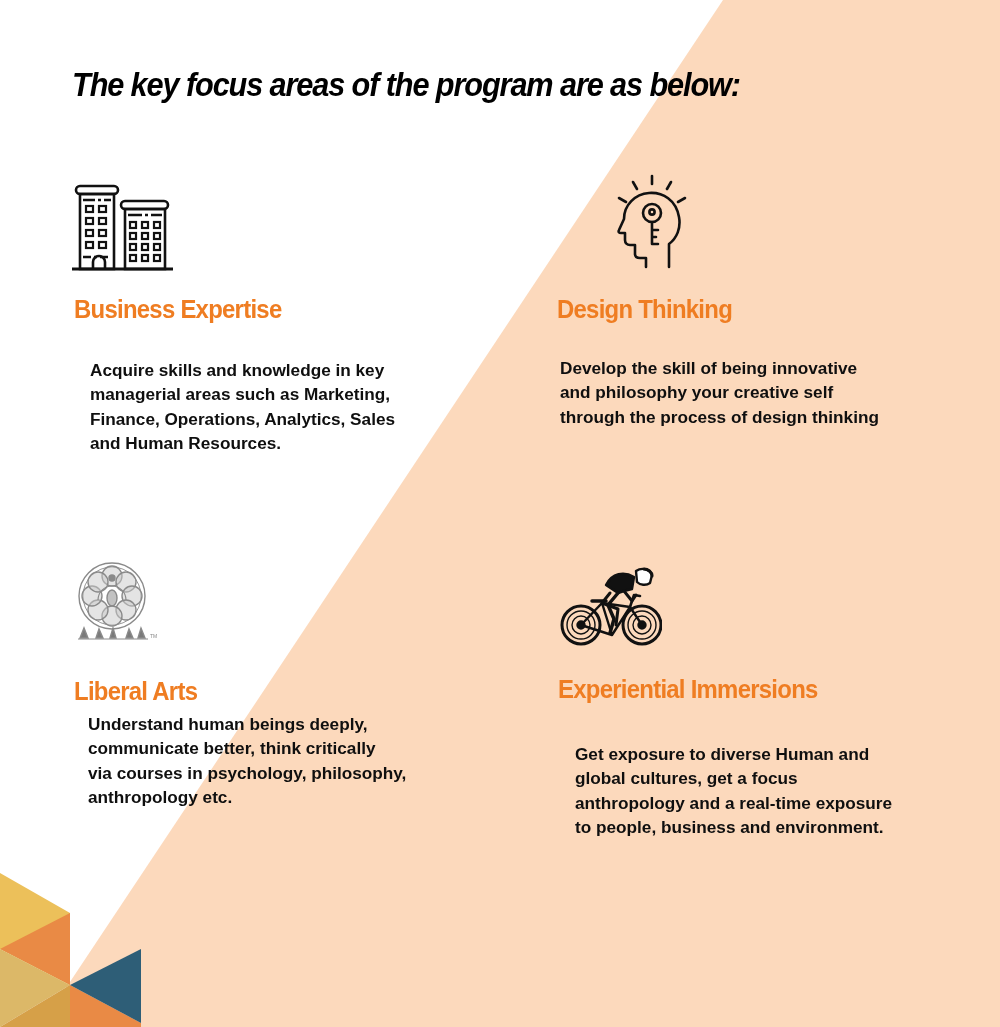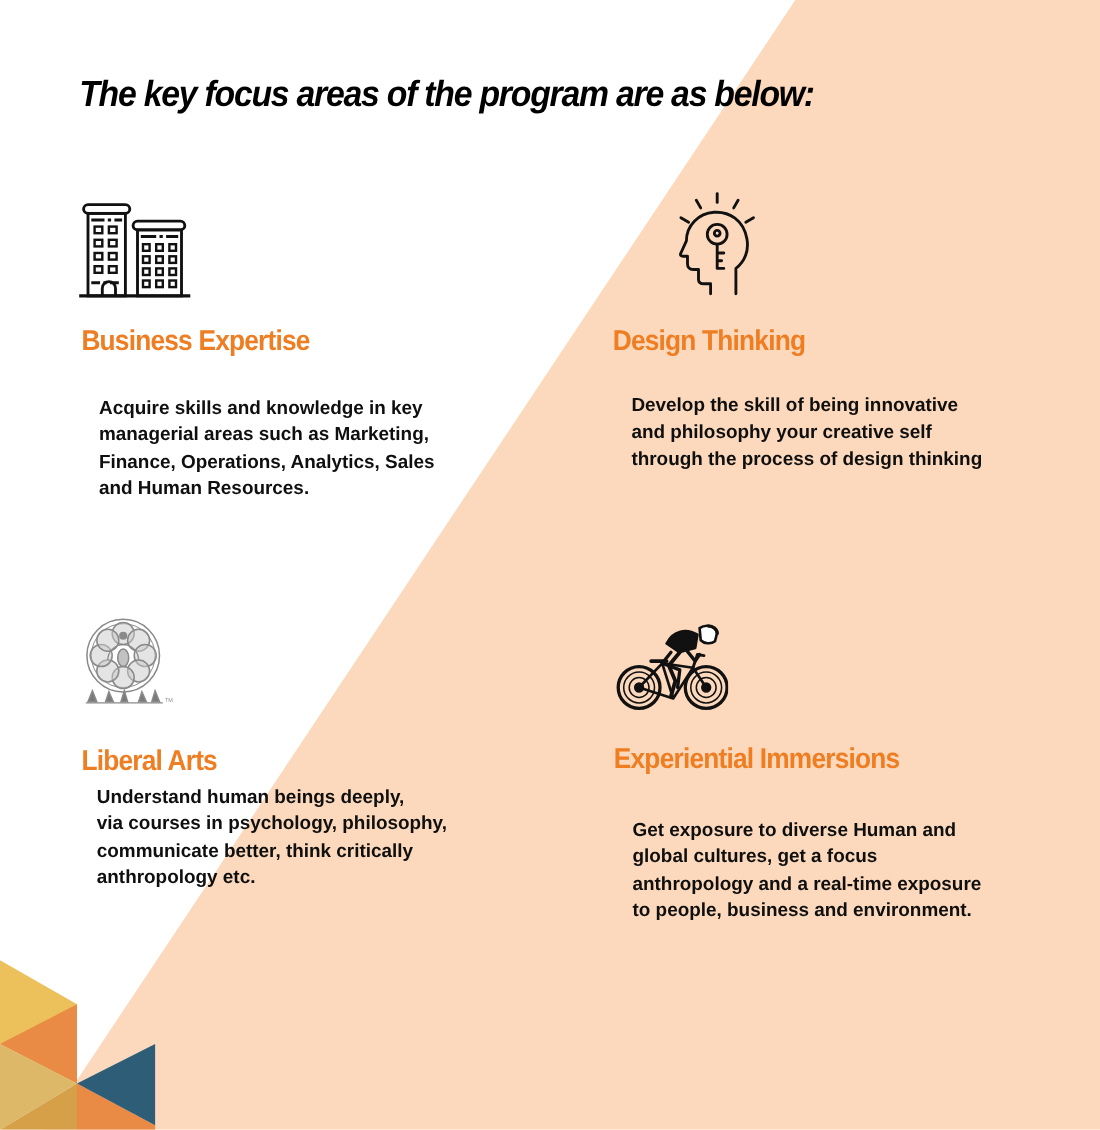--- a/index.html
+++ b/index.html
@@ -78,21 +78,21 @@
     <line x1="26" y1="10" x2="30" y2="17"></line>
     <line x1="64" y1="10" x2="60" y2="17"></line>
     <line x1="12" y1="26" x2="19" y2="30"></line>
     <line x1="78" y1="26" x2="71" y2="30"></line>
     <path d="M62 95 V72 c8 -6 12 -16 10 -27 C69 28 56 20 42 21 C28 22 17 33 17 47 l-5 11 c-1 2 0 3 2 3 h4 v7 c0 3 2 5 5 5 h5 v9 c0 3 2 4 5 4 h6 v9"></path>
     <circle cx="45" cy="41" r="9"></circle>
     <circle cx="45" cy="40" r="2.6"></circle>
     <path d="M45 50 V72 h6 M45 58 h6 M45 65 h4"></path>
   </svg>
   <h2 class="card-title" style="left:557px; top:294px; color:#ef7d22;">Design Thinking</h2>
-  <p class="card-desc" style="left:558px; top:340px;">
+  <p class="card-desc" style="left:544px; top:340px;">
     <span>Develop the skill of being innovative</span>
     <span>and philosophy your creative self</span>
     <span>through the process of design thinking</span>
   </p>
 </div>
 
 <div class="card">
   <svg class="icon" style="left:74px; top:560px;" width="92" height="84" viewBox="0 0 92 84" fill="none" stroke="#8a8a8a" stroke-width="1.4">
     <circle cx="38" cy="36" r="33"></circle>
     <circle cx="38" cy="36" r="29" stroke-width="0.9"></circle>
@@ -115,22 +115,22 @@
       <path d="M36 78 l3 -10 l3 10 z"></path>
       <path d="M52 78 l3 -9 l4 9 z"></path>
       <path d="M64 78 l3 -10 l4 10 z"></path>
     </g>
     <line x1="4" y1="79" x2="74" y2="79" stroke-width="1"></line>
     <text x="76" y="78" font-size="5" fill="#8a8a8a" stroke="none" font-family="Liberation Sans, sans-serif">TM</text>
   </svg>
   <h2 class="card-title" style="left:74px; top:676px; color:#ef7d22;">Liberal Arts</h2>
   <p class="card-desc" style="left:72px; top:696px;">
     <span>Understand human beings deeply,</span>
+    <span>communicate better, think critically</span>
     <span>via courses in psychology, philosophy,</span>
-    <span>communicate better, think critically</span>
     <span>anthropology etc.</span>
   </p>
 </div>
 
 <div class="card">
   <svg class="icon" style="left:560px; top:563px;" width="102" height="86" viewBox="0 0 102 86" fill="none" stroke="#111" stroke-width="2.4" stroke-linecap="round" stroke-linejoin="round">
     <circle cx="21" cy="62" r="19" stroke-width="3"></circle>
     <circle cx="21" cy="62" r="14" stroke-width="1.4"></circle>
     <circle cx="21" cy="62" r="9" stroke-width="1.4"></circle>
     <circle cx="21" cy="62" r="3.5" fill="#111"></circle>

